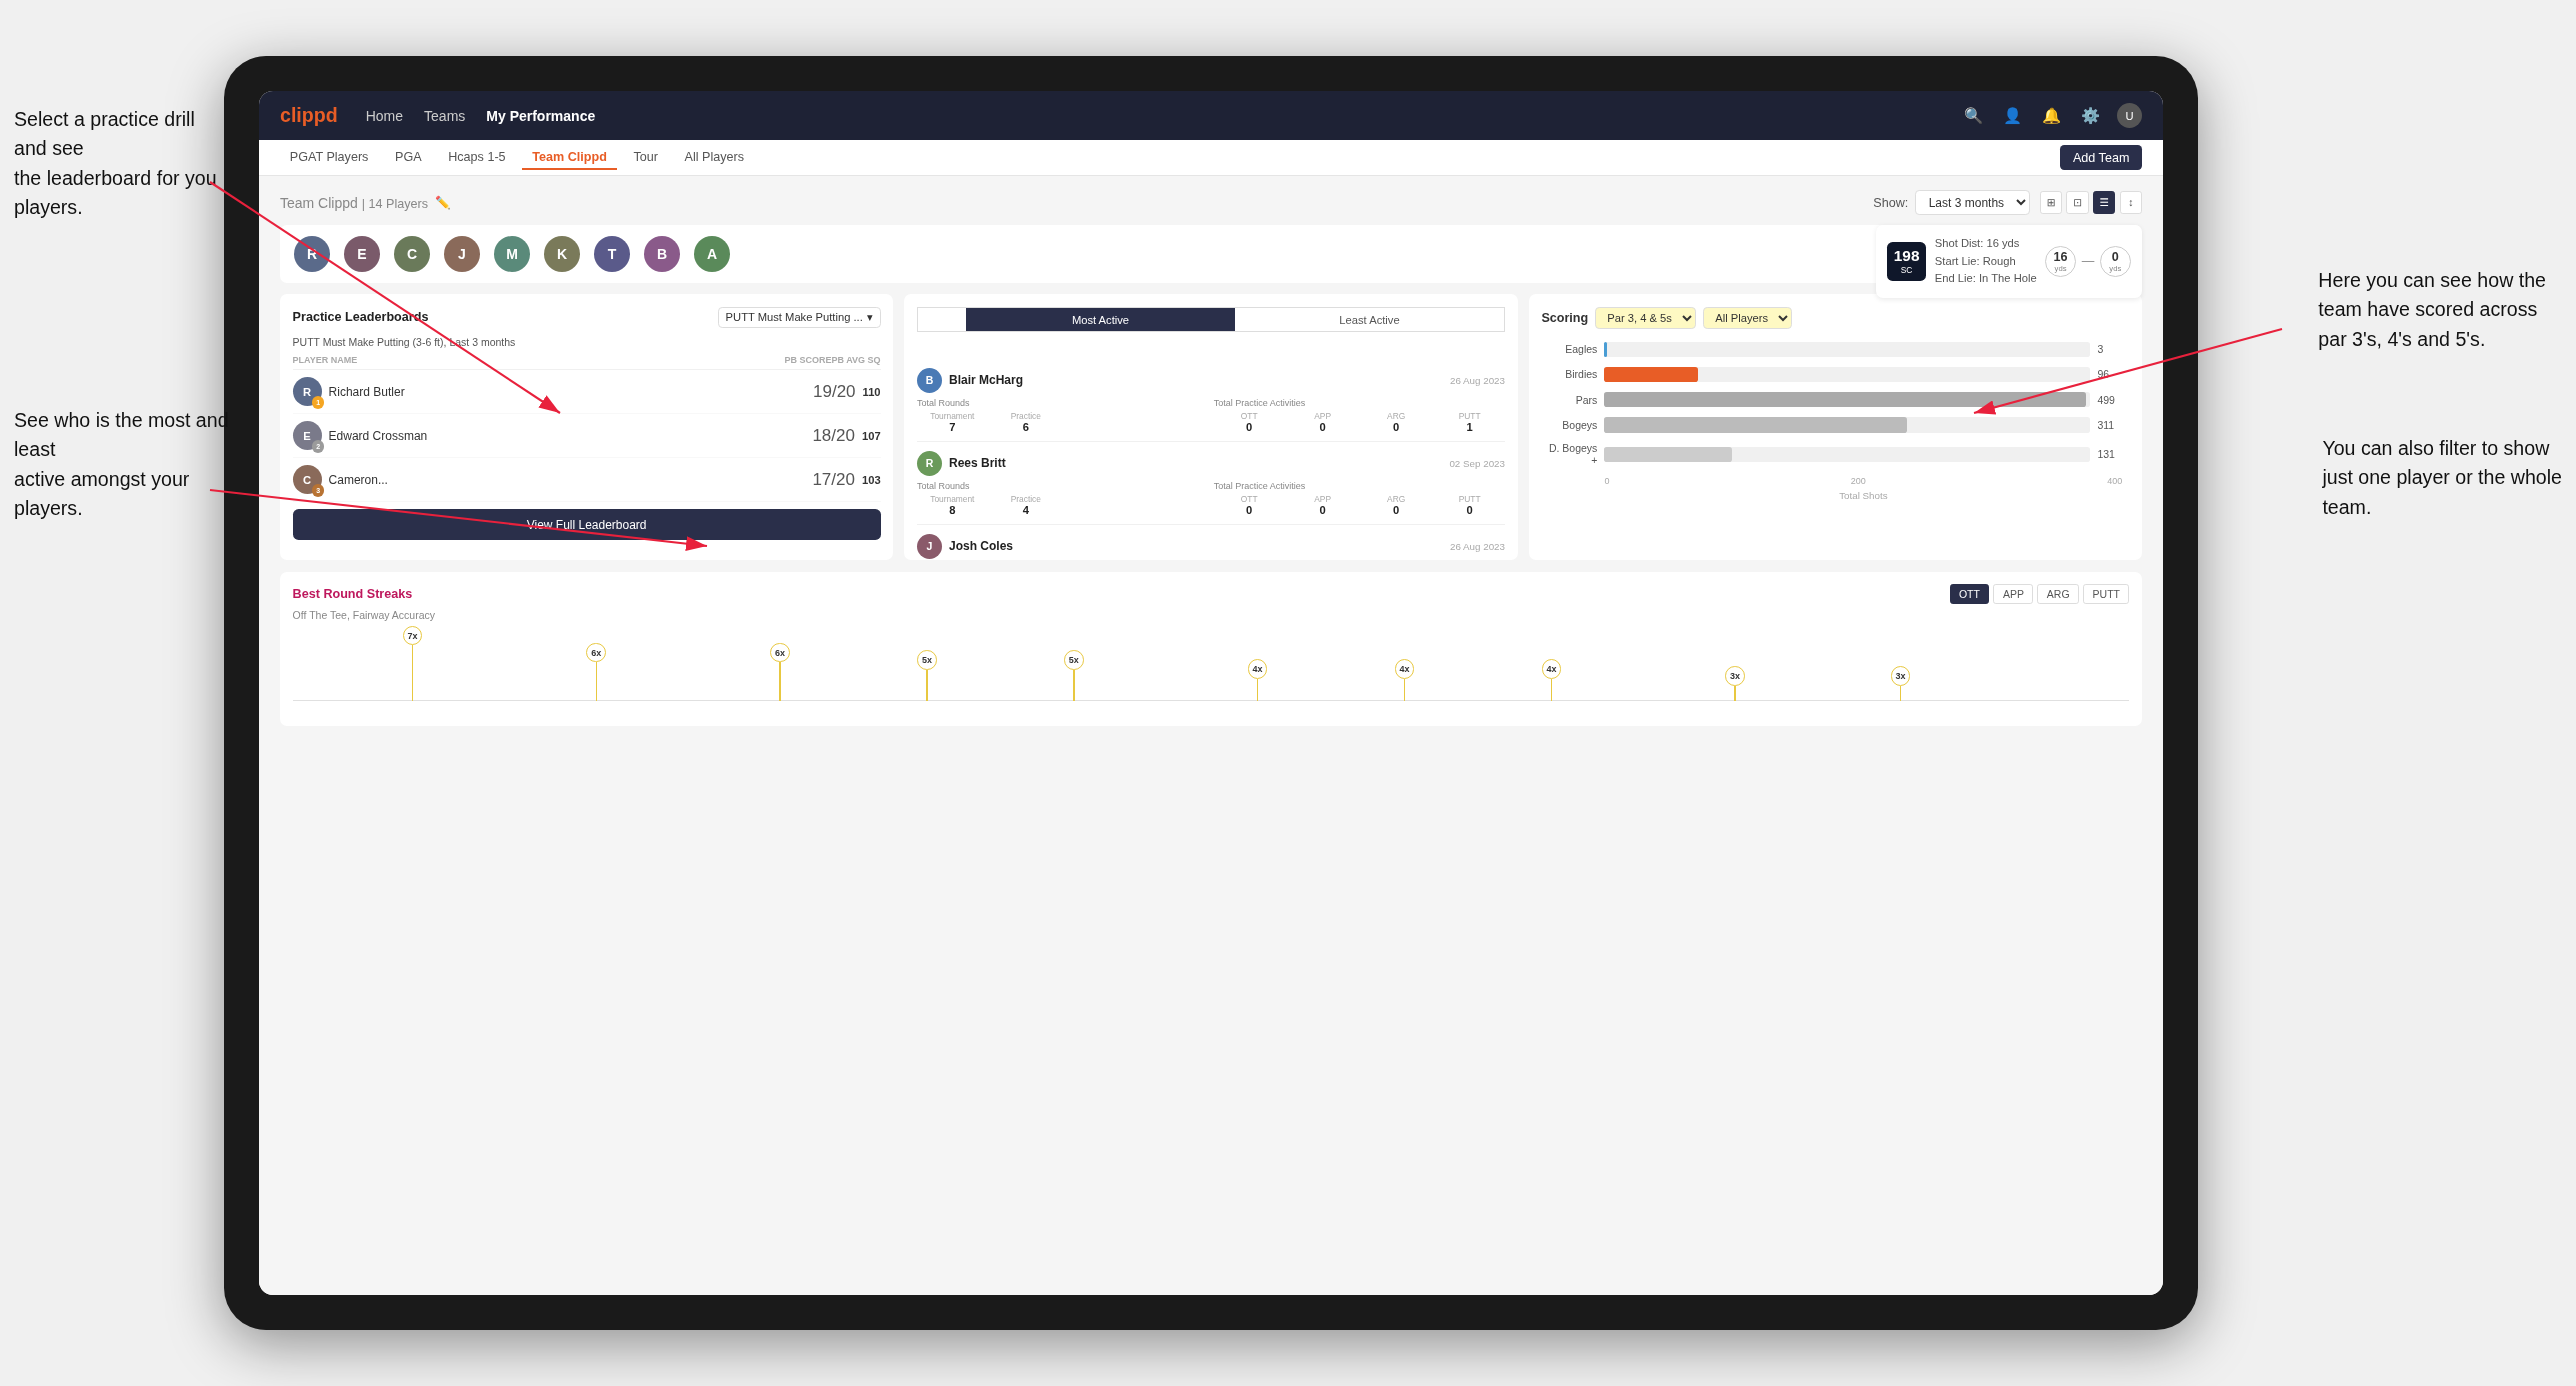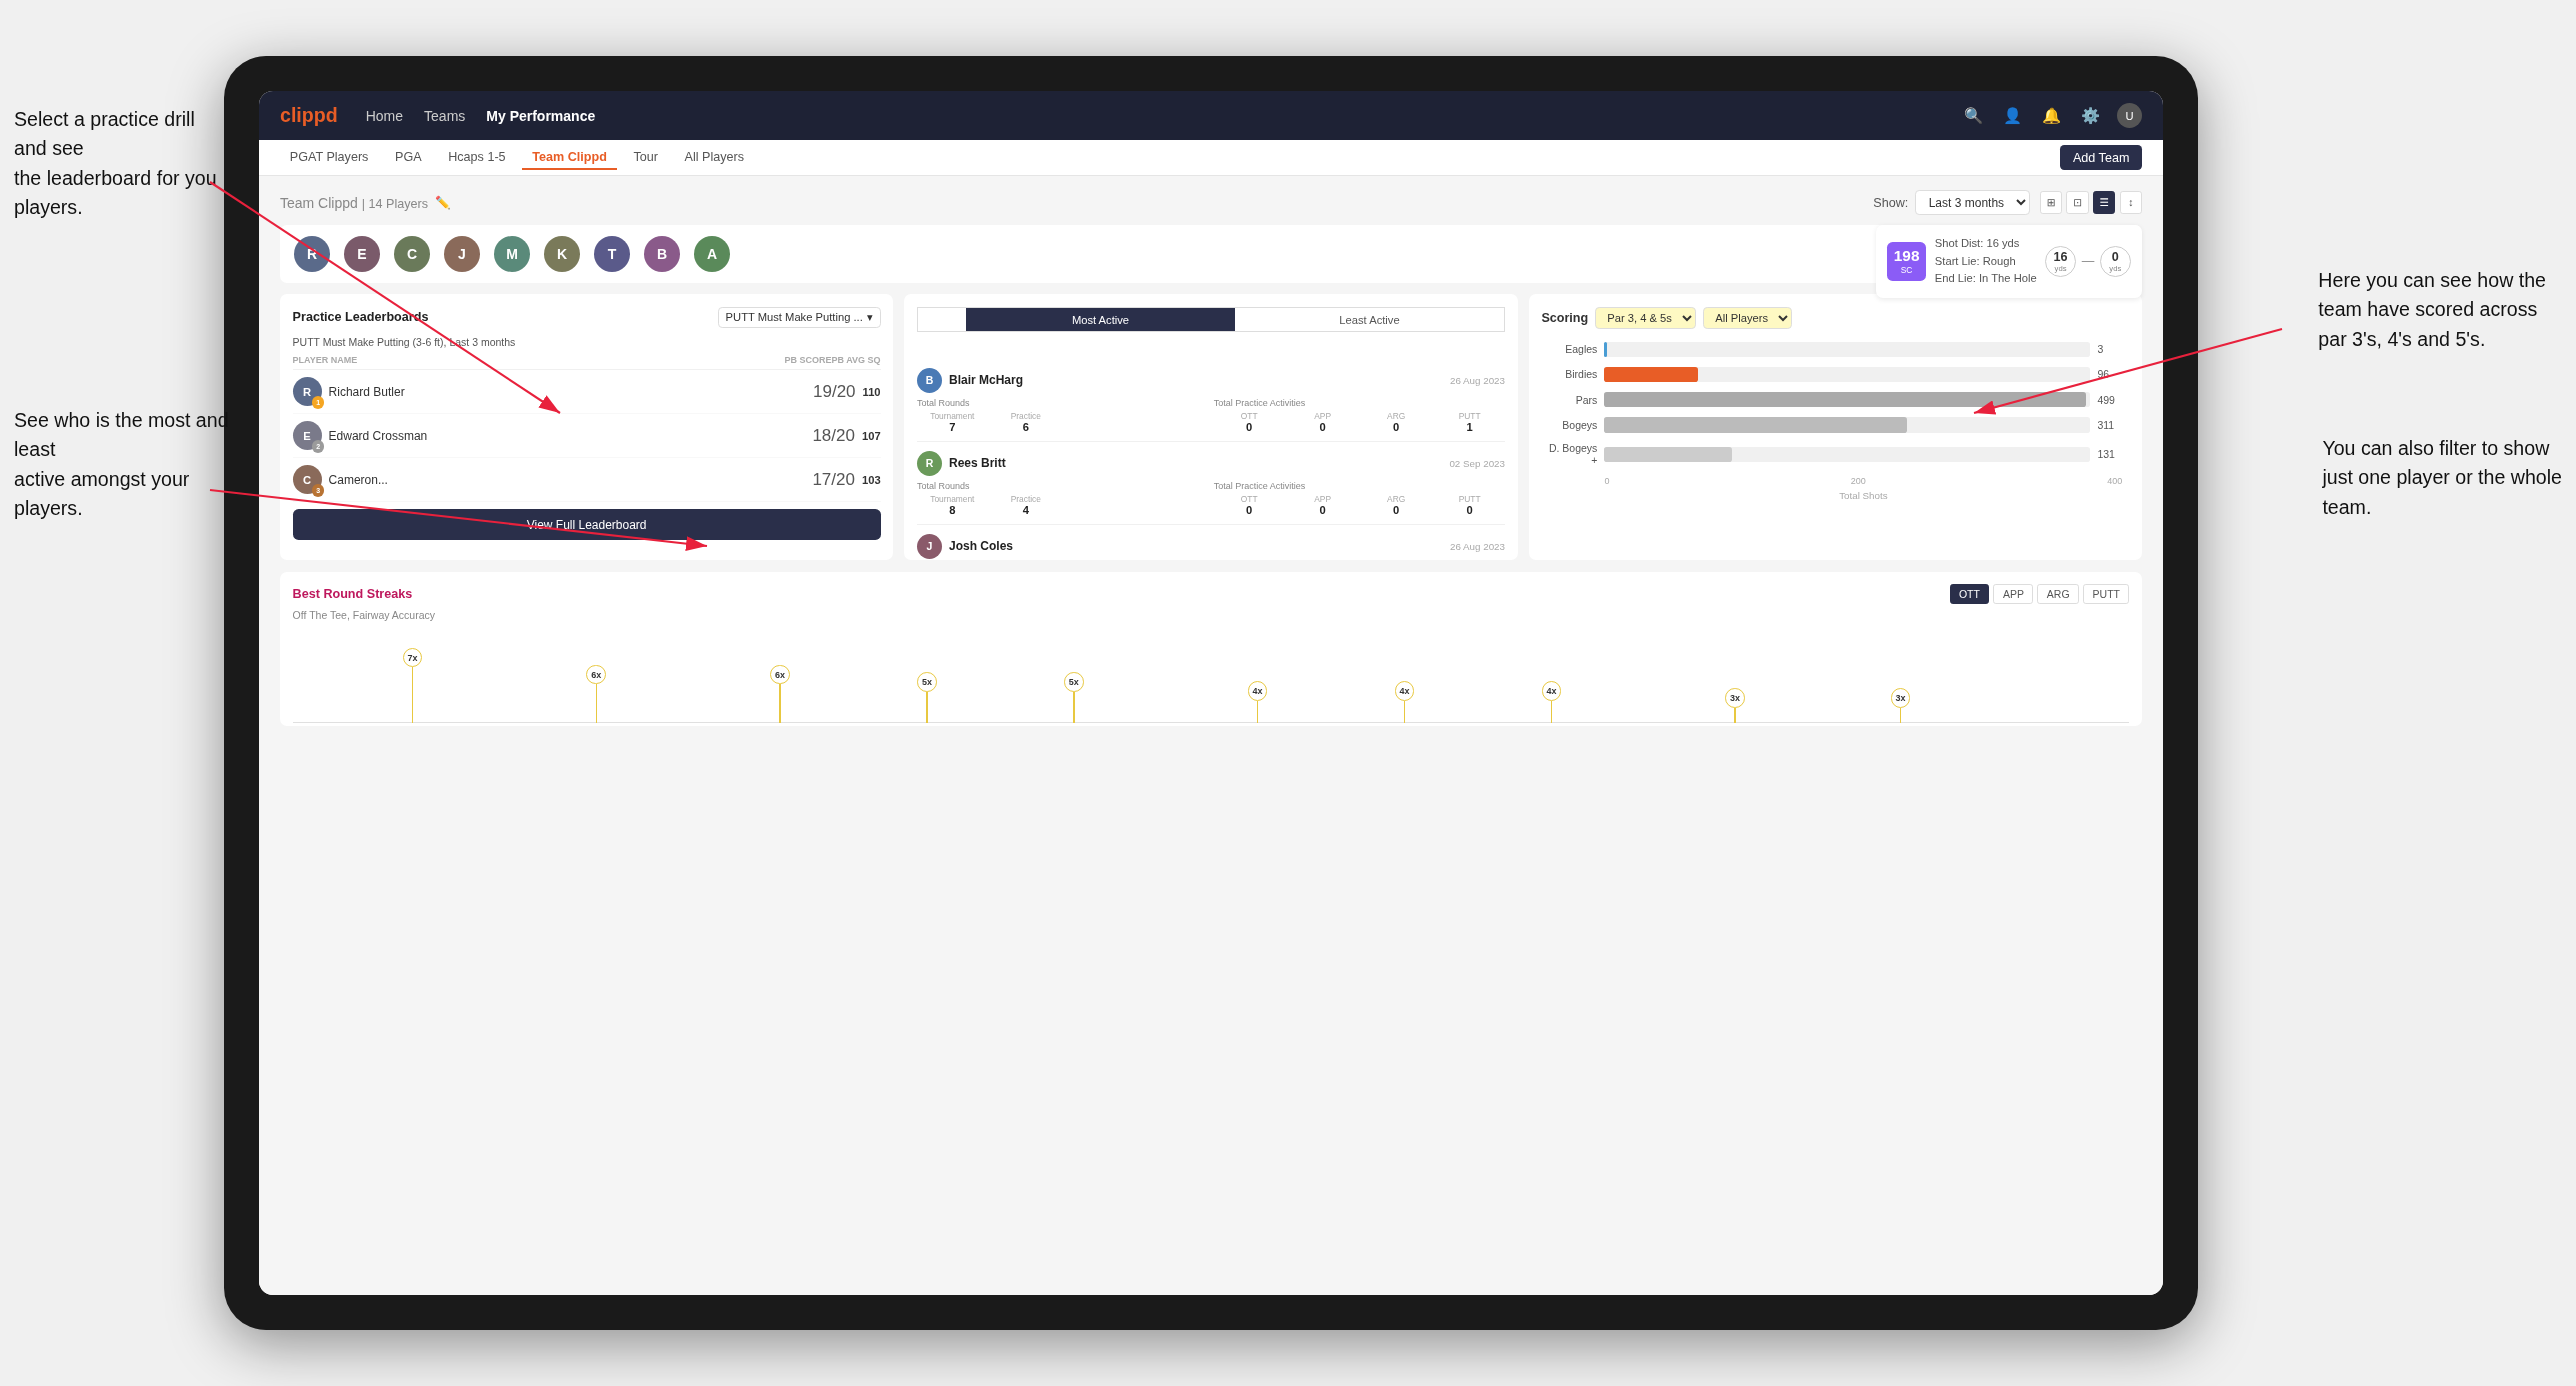--- a/index.html
+++ b/index.html
@@ -214,21 +214,21 @@
     .player-avatar.c6 { background: #7a7a5a; }
     .player-avatar.c7 { background: #5a5a8a; }
     .player-avatar.c8 { background: #8a5a8a; }
     .player-avatar.c9 { background: #5a8a5a; }
     .players-label {
       margin-left: auto;
       font-size: 12.6px;
       color: #888;
     }
     .shot-badge {
-      background: #8b5cf6;
+      background: #0f172a;
       color: #fff;
       border-radius: 5.6px;
       padding: 5.6px 7px;
       font-size: 15.4px;
       font-weight: 700;
       text-align: center;
       min-width: 38px;
     }
     .shot-badge-sub {
       font-size: 8.4px;
@@ -544,21 +544,21 @@
       color: #555;
     }
     .streaks-filter-btn.active {
       background: #2a2f4a;
       color: #fff;
       border-color: #2a2f4a;
     }
     .streaks-subtitle {
       font-size: 10.5px;
       color: #888;
-      margin-bottom: 25px;
+      margin-bottom: 3px;
     }
     .streaks-chart {
       position: relative;
       height: 91px;
       overflow: hidden;
     }
     .streak-line {
       position: absolute;
       bottom: 14px;
       left: 0;

